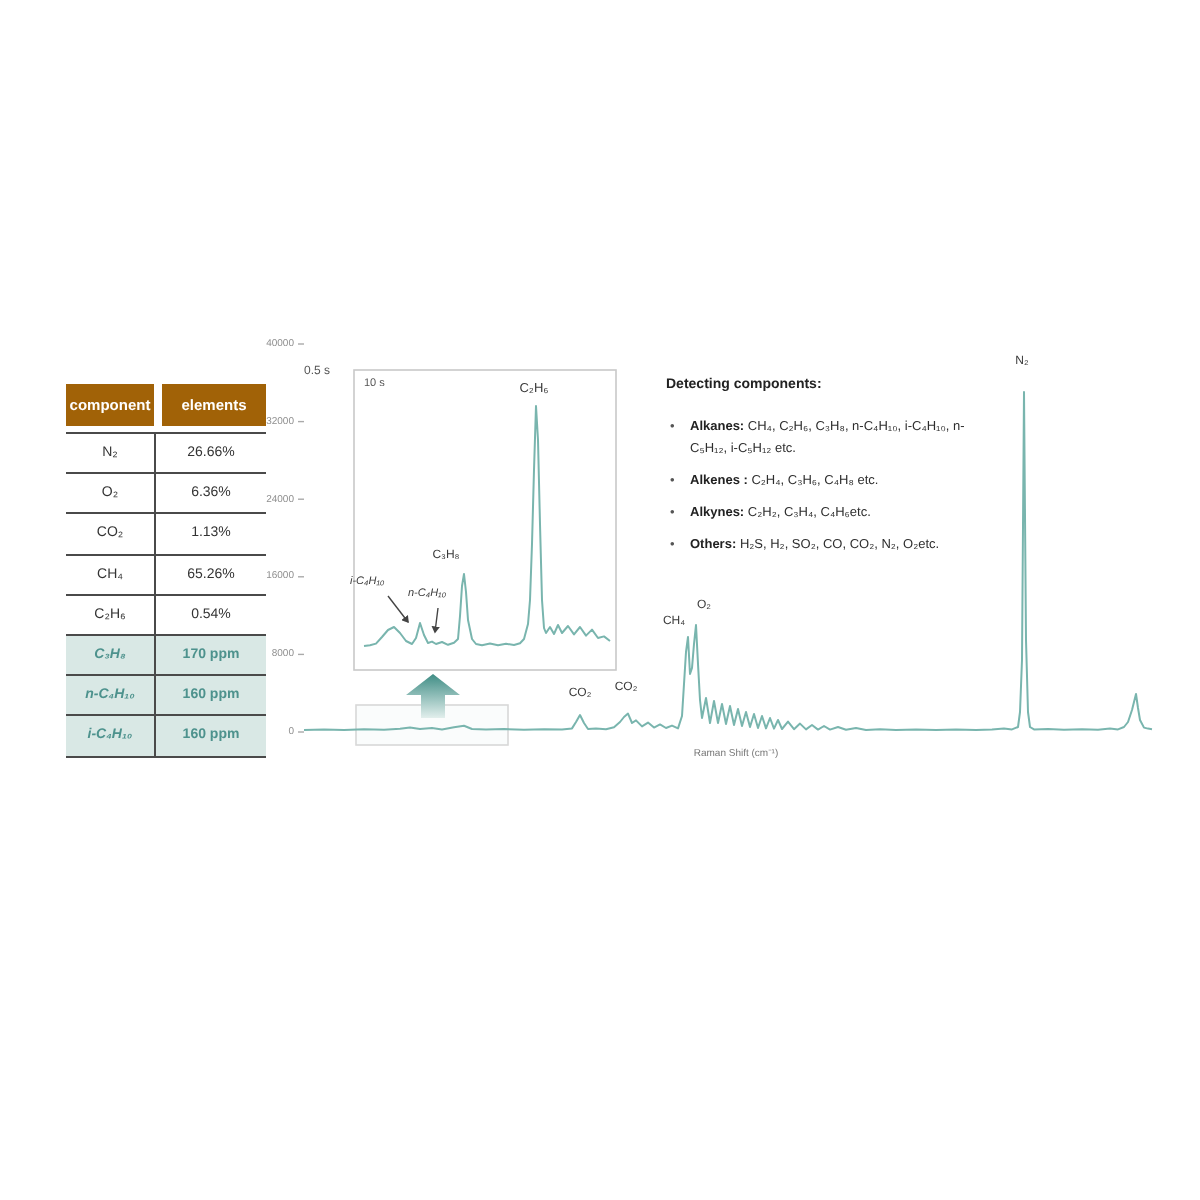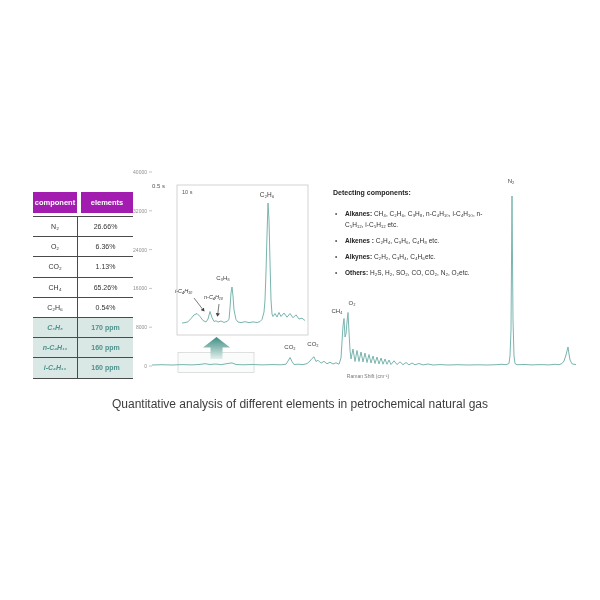--- a/index.html
+++ b/index.html
@@ -3,21 +3,21 @@
 <meta charset="utf-8">
 <style>
   html,body{margin:0;padding:0;background:#ffffff;}
   .canvas{position:relative;width:600px;height:600px;background:#fff;overflow:hidden;
           font-family:"Liberation Sans", sans-serif;color:#333;}
   .chart-svg{position:absolute;left:0;top:0;}
 
   
   .comp-table{position:absolute;left:33px;top:192px;width:100px;font-size:7px;}
   .thead{display:flex;gap:4px;margin-bottom:3px;}
-  .th{background:#a21caf;color:#fff;font-weight:bold;height:21px;display:flex;
+  .th{background:#a16207;color:#fff;font-weight:bold;height:21px;display:flex;
       align-items:center;justify-content:center;font-size:7.5px;}
   .th.c1{width:44px;} .th.c2{flex:1;}
   .trow{display:flex;height:19.2px;border-bottom:1px solid #4a4a4a;}
   .trow:first-child{border-top:1px solid #4a4a4a;}
   .td{display:flex;align-items:center;justify-content:center;}
   .td.c1{width:44px;border-right:1px solid #4a4a4a;}
   .td.c2{flex:1;}
   .trow.hl{background:#d9e8e5;color:#4d928d;font-weight:bold;}
 
   
@@ -159,15 +159,14 @@
       <b>Alkynes:</b>
       <span>C₂H₂, C₃H₄,  C₄H₆etc.</span>
     </div>
     <div class="ditem">
       <span class="bullet">•</span>
       <b>Others:</b>
       <span>H₂S, H₂, SO₂, CO, CO₂, N₂, O₂etc.</span>
     </div>
   </div>
 
-  <div class="caption">Quantitative analysis of different elements in petrochemical natural gas</div>
 
 </div>
 
 </body></html>

